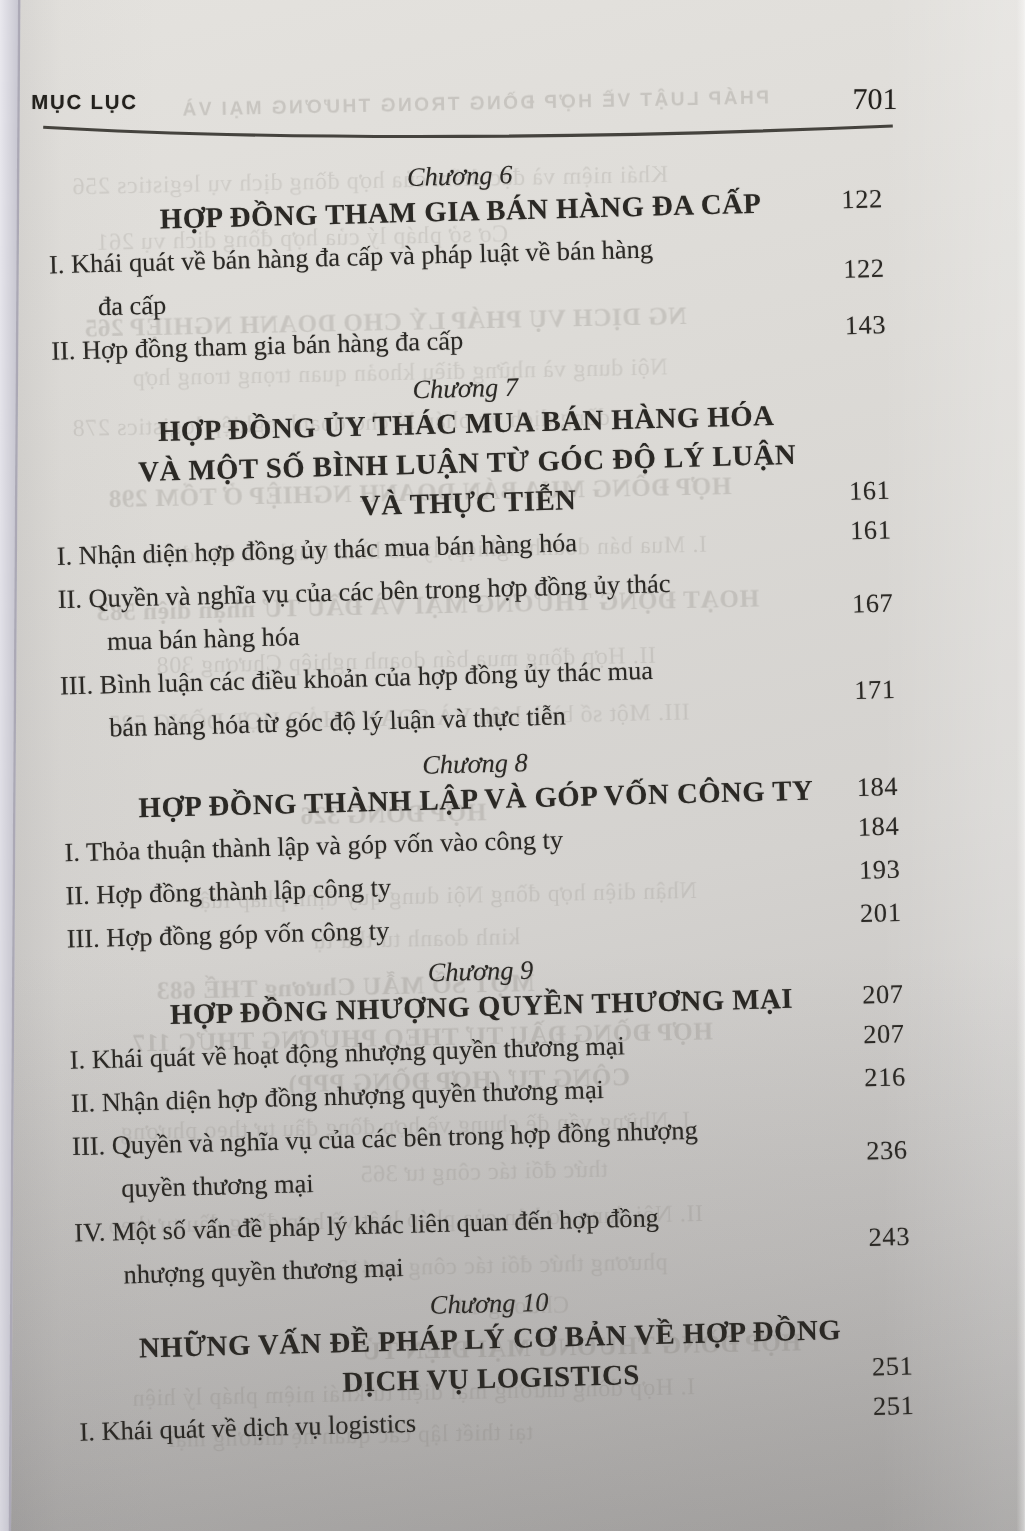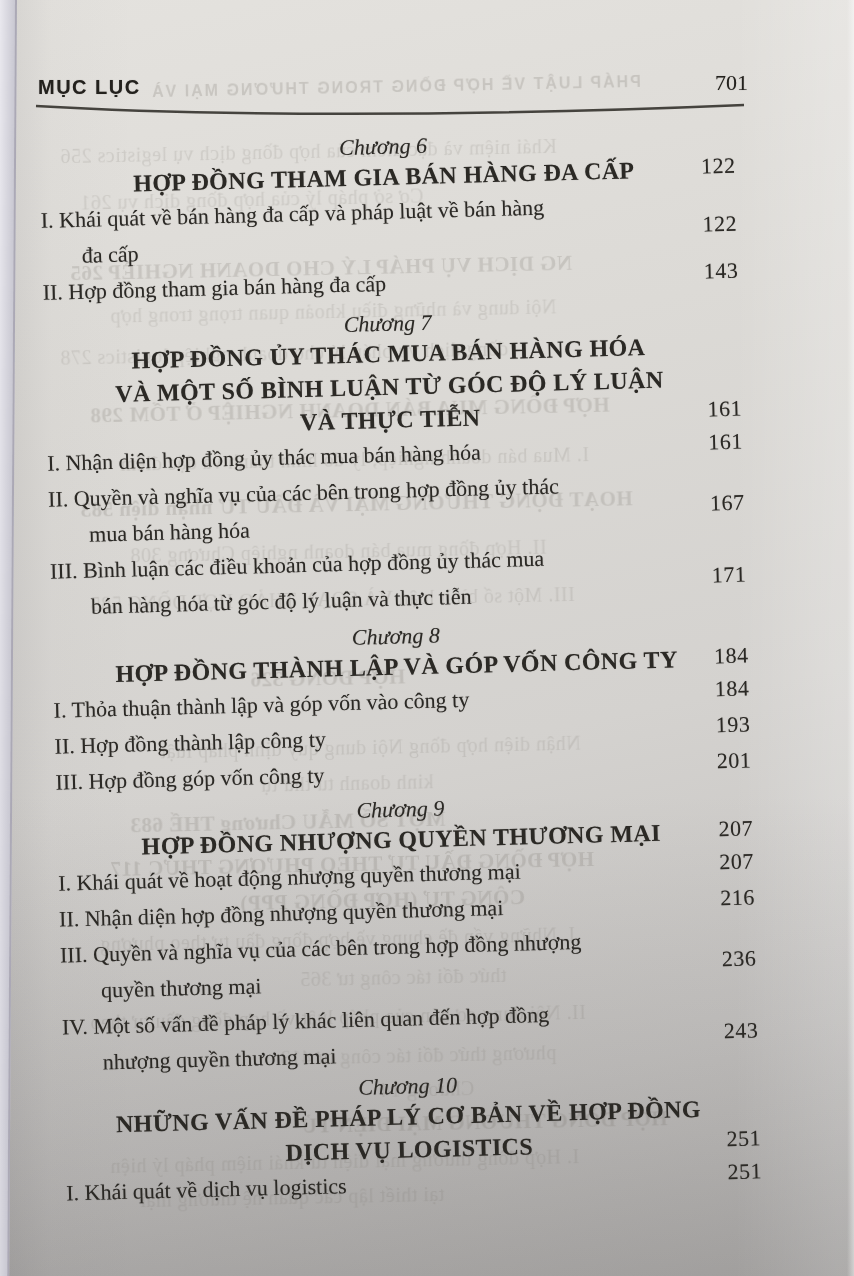--- a/index.html
+++ b/index.html
@@ -20,25 +20,25 @@
   
   .ghost{position:absolute;left:0;top:0;width:854px;height:1276px;z-index:1;}
   .g{position:absolute;display:block;transform:scaleX(-1) rotate(1.2deg);
     color:#6f6a62;opacity:0.16;font-size:20px;white-space:nowrap;
     filter:blur(0.6px);letter-spacing:0.5px;}
   .gb{font-weight:bold;opacity:0.20;font-size:21px;}
   .gs{font-family:"Liberation Sans",sans-serif;font-weight:bold;font-size:16px;
     letter-spacing:2px;opacity:0.22;}
   
   .header{position:absolute;left:0;top:0;width:854px;z-index:3;}
-  .section-title{position:absolute;left:38px;top:76px;
-    font-family:"Liberation Sans",sans-serif;font-weight:bold;font-size:20px;
+  .section-title{position:absolute;left:26px;top:76px;
+    font-family:"Liberation Sans",sans-serif;font-weight:bold;font-size:17px;
     letter-spacing:1.5px;color:#23211d;text-shadow:0 0 1px rgba(40,38,34,.35);}
   .page-num-top{position:absolute;left:688px;top:70px;width:60px;text-align:right;
-    font-size:22px;color:#23211d;text-shadow:0 0 1px rgba(40,38,34,.3);}
+    font-size:25px;color:#23211d;text-shadow:0 0 1px rgba(40,38,34,.3);}
   .rule{position:absolute;left:34px;top:96px;}
   
   .toc{position:absolute;left:40px;top:142px;width:708px;z-index:2;
     transform:rotate(-1.5deg);transform-origin:0 40%;
     text-shadow:0 0 1px rgba(46,44,40,.32);}
   .row{position:relative;}
   .ch{height:28px;line-height:28px;text-align:center;font-style:italic;
     font-size:22px;}
   .t{height:33px;line-height:33px;text-align:center;font-weight:bold;
     font-size:24px;letter-spacing:0.4px;}

